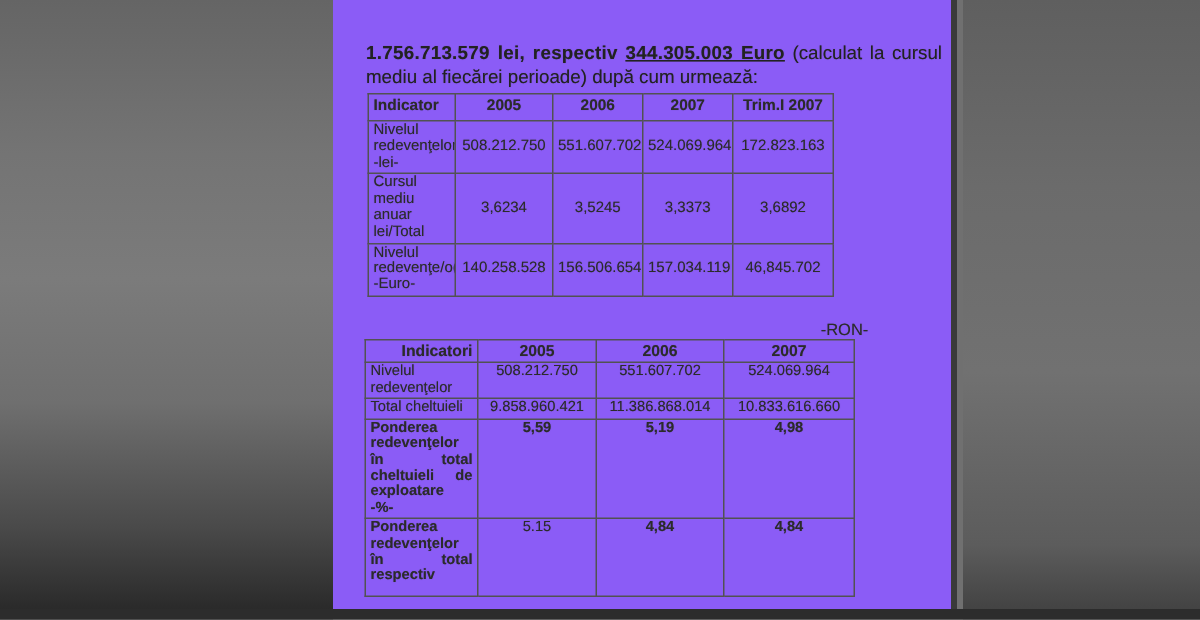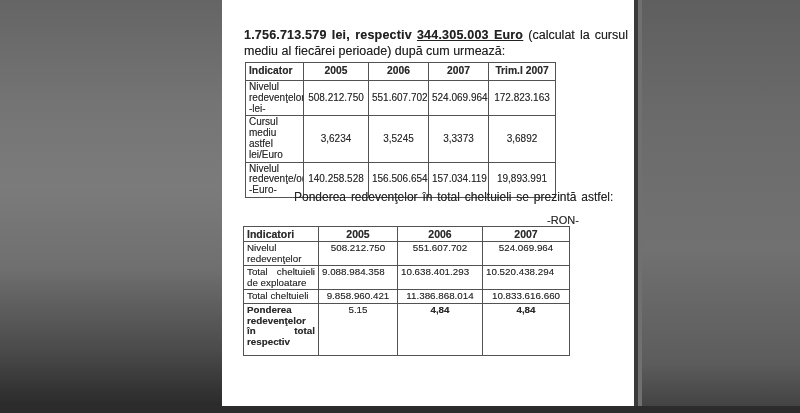--- a/index.html
+++ b/index.html
@@ -15,21 +15,21 @@
   }
   .backdrop-right {
     position:absolute; left:642px; top:0; width:158px; height:413px;
     background:linear-gradient(180deg,#5f5f5f 0%,#6b6b6b 30%,#717171 60%,#5c5c5c 88%,#3f3f3f 100%);
   }
   .bottom-bar {
     position:absolute; left:0; top:406px; width:800px; height:7px; background:#2c2c2c;
   }
   .page {
     position:absolute; left:222px; top:0; width:416px; height:406px;
-    background:#ffffff;
+    background:#8b5cf6;
     border-right:4px solid #3a3a3a;
     color:#262626;
     filter: blur(0.2px);
   }
   .page * { text-shadow: 0 0 0.5px rgba(45,45,45,0.5); }
 
   .intro {
     position:absolute; left:22px; top:14px; width:384px;
     font-size:12.5px; line-height:16.5px; text-align:justify; color:#222;
   }
@@ -48,21 +48,21 @@
   .t1 th.yr { text-align:center; }
   .t1 td.lbl { text-align:left; vertical-align:middle; }
   .t1 td.val { text-align:center; vertical-align:middle; }
   .sub { display:block; text-align:left; }
 
   .t2 {
     position:absolute; left:21px; top:226px; width:326px;
     font-size:9.8px; line-height:10.6px; color:#2b2b2b;
   }
   .t2 th { font-weight:bold; font-size:10.5px; }
-  .t2 th.first { text-align:left; }
+  .t2 th.first { text-align:right; }
   .t2 th.yr { text-align:center; }
   .t2 td.lbl { text-align:left; vertical-align:top; }
   .t2 td.lbl.just { text-align:justify; }
   .t2 td.val { text-align:center; vertical-align:top; }
   .t2 td.val-left { text-align:left; vertical-align:top; }
   .t2 .bold { font-weight:bold; }
 
   .mid-text {
     position:absolute; left:72px; top:190px;
     font-size:12px; color:#242424; white-space:nowrap; word-spacing:1.5px;
@@ -100,37 +100,36 @@
       <th class="yr">Trim.I 2007</th>
     </tr>
     <tr style="height:33px">
       <td class="lbl"><span>Nivelul redevenţelor</span><span class="sub">-lei-</span></td>
       <td class="val">508.212.750</td>
       <td class="val">551.607.702</td>
       <td class="val">524.069.964</td>
       <td class="val">172.823.163</td>
     </tr>
     <tr style="height:31px">
-      <td class="lbl"><span>Cursul mediu astfel lei/Euro</span></td>
+      <td class="lbl"><span>Cursul mediu anuar lei/Total</span></td>
       <td class="val">3,6234</td>
       <td class="val">3,5245</td>
       <td class="val">3,3373</td>
       <td class="val">3,6892</td>
     </tr>
     <tr style="height:32px">
       <td class="lbl"><span>Nivelul redevenţe/o(</span><span class="sub">-Euro-</span></td>
       <td class="val">140.258.528</td>
       <td class="val">156.506.654</td>
       <td class="val">157.034.119</td>
-      <td class="val">19,893.991</td>
+      <td class="val">46,845.702</td>
     </tr>
   </tbody>
     </table>
 
-  <div class="mid-text">Ponderea redevenţelor în total cheltuieli se prezintă astfel:</div>
   <div class="ron">-RON-</div>
 
   <table class="t2">
     <colgroup>
         <col style="width:75px">
         <col style="width:79px">
         <col style="width:85px">
         <col style="width:87px">
       </colgroup>
     <tbody>
@@ -139,31 +138,31 @@
       <th class="yr">2005</th>
       <th class="yr">2006</th>
       <th class="yr">2007</th>
     </tr>
     <tr style="height:18px">
       <td class="lbl"><span>Nivelul redevenţelor</span></td>
       <td class="val">508.212.750</td>
       <td class="val">551.607.702</td>
       <td class="val">524.069.964</td>
     </tr>
-    <tr style="height:21px">
-      <td class="lbl just"><span>Total cheltuieli de exploatare</span></td>
-      <td class="val-left">9.088.984.358</td>
-      <td class="val-left">10.638.401.293</td>
-      <td class="val-left">10.520.438.294</td>
-    </tr>
     <tr style="height:13px">
       <td class="lbl"><span>Total cheltuieli</span></td>
       <td class="val">9.858.960.421</td>
       <td class="val">11.386.868.014</td>
       <td class="val">10.833.616.660</td>
+    </tr>
+    <tr style="height:60px">
+      <td class="lbl just bold"><span>Ponderea redevenţelor în total cheltuieli de exploatare</span><span class="sub">-%-</span></td>
+      <td class="val bold">5,59</td>
+      <td class="val bold">5,19</td>
+      <td class="val bold">4,98</td>
     </tr>
     <tr style="height:52px">
       <td class="lbl just bold"><span>Ponderea redevenţelor în total respectiv</span></td>
       <td class="val">5.15</td>
       <td class="val bold">4,84</td>
       <td class="val bold">4,84</td>
     </tr>
   </tbody>
     </table>
 

